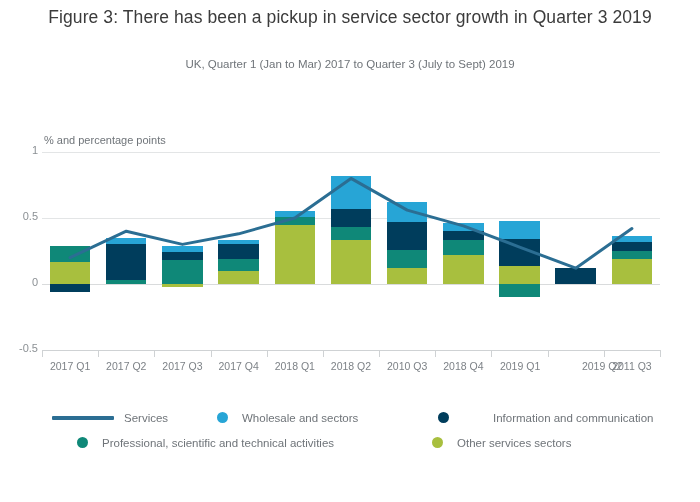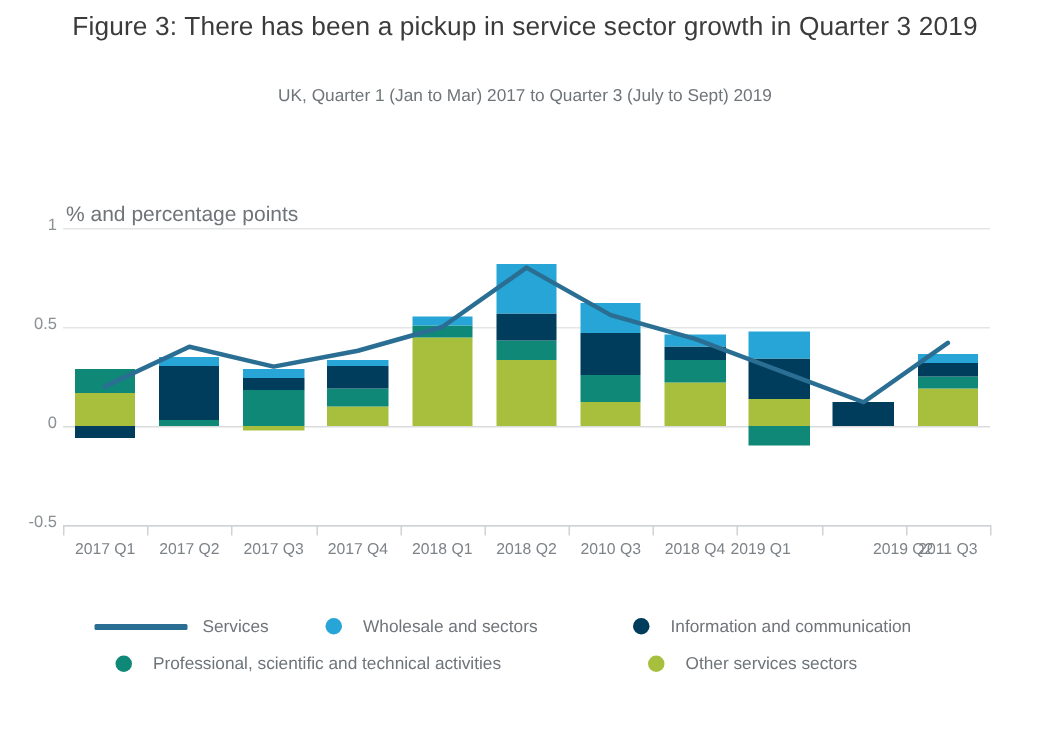--- a/index.html
+++ b/index.html
@@ -13,21 +13,21 @@
     position:absolute;left:40px;top:6px;width:620px;
     text-align:center;font-size:17.5px;line-height:23px;
     color:#3b3b3b;font-weight:400;letter-spacing:.1px;
   }
   .subtitle{
     position:absolute;left:40px;top:58px;width:620px;
     text-align:center;font-size:11.5px;color:#6f7479;font-weight:400;
   }
 
   .axis-units{
-    position:absolute;left:44px;top:134px;font-size:14px;color:#6f7479;
+    position:absolute;left:44px;top:134px;font-size:11px;color:#6f7479;
   }
 
   .plot{position:absolute;left:42px;top:152px;width:618px;height:198px;}
 
   .gridline{position:absolute;left:0;width:618px;height:1px;background:#e3e5e6;}
   .zeroline{position:absolute;left:0;width:618px;height:1px;background:#d9dbdc;}
 
   .ytick{
     position:absolute;right:668px;width:40px;text-align:right;
     font-size:11px;color:#8b9094;
@@ -162,36 +162,36 @@
     </div>
   <div class="xlabels" id="xlabels">
       <div class="xlabel" style="left: 0px; width: 56.1818px;">2017 Q1</div>
       <div class="xlabel" style="left: 56.1818px; width: 56.1818px;">2017 Q2</div>
       <div class="xlabel" style="left: 112.364px; width: 56.1818px;">2017 Q3</div>
       <div class="xlabel" style="left: 168.545px; width: 56.1818px;">2017 Q4</div>
       <div class="xlabel" style="left: 224.727px; width: 56.1818px;">2018 Q1</div>
       <div class="xlabel" style="left: 280.909px; width: 56.1818px;">2018 Q2</div>
       <div class="xlabel" style="left: 337.091px; width: 56.1818px;">2010 Q3</div>
       <div class="xlabel" style="left: 393.273px; width: 56.1818px;">2018 Q4</div>
-      <div class="xlabel" style="left: 437px; width: 56.1818px;">2019 Q1</div>
+      <div class="xlabel" style="left: 450px; width: 56.1818px;">2019 Q1</div>
       <div class="xlabel" style="left: 532px; width: 56.1818px;">2019 Q2</div>
       <div class="xlabel" style="left: 561.818px; width: 56.1818px;">2011 Q3</div>
     </div>
 
   <div class="legend">
     <div class="legrow" id="legrow1">
-        <div class="legitem lineitem" style="left: 21px; text-align: center;">
+        <div class="legitem lineitem" style="left: 10px; text-align: center;">
           <span class="swatch-line" style="background: rgb(43, 110, 147);"></span>
           <span class="legtext">Services</span>
         </div>
         <div class="legitem" style="left: 175px;">
           <span class="swatch-dot" style="background: rgb(39, 165, 214);"></span>
           <span class="legtext">Wholesale and sectors</span>
         </div>
-        <div class="legitem" style="left: 380px;">
+        <div class="legitem" style="left: 396px; gap: 30px;">
           <span class="swatch-dot" style="background: rgb(0, 61, 92);"></span>
           <span class="legtext">Information and communication</span>
         </div>
       </div>
     <div class="legrow" id="legrow2">
         <div class="legitem" style="left: 35px; justify-content: flex-end;">
           <span class="swatch-dot" style="background: rgb(15, 136, 120);"></span>
           <span class="legtext">Professional, scientific and technical activities</span>
         </div>
         <div class="legitem" style="left: 390px;">

